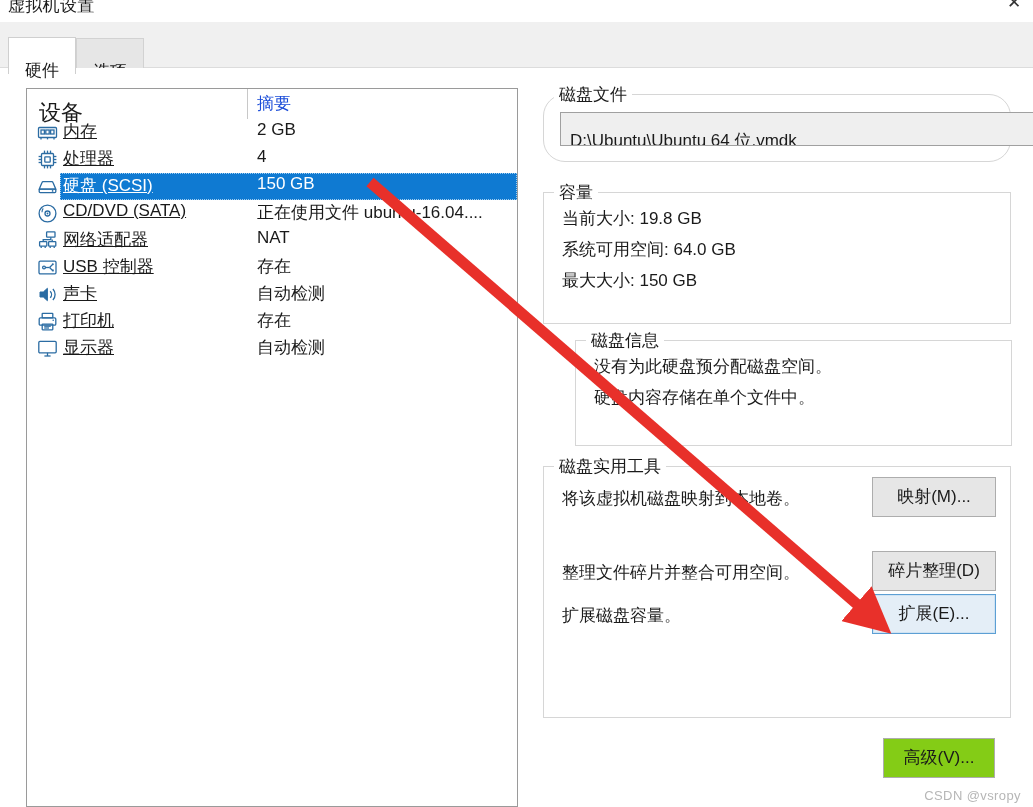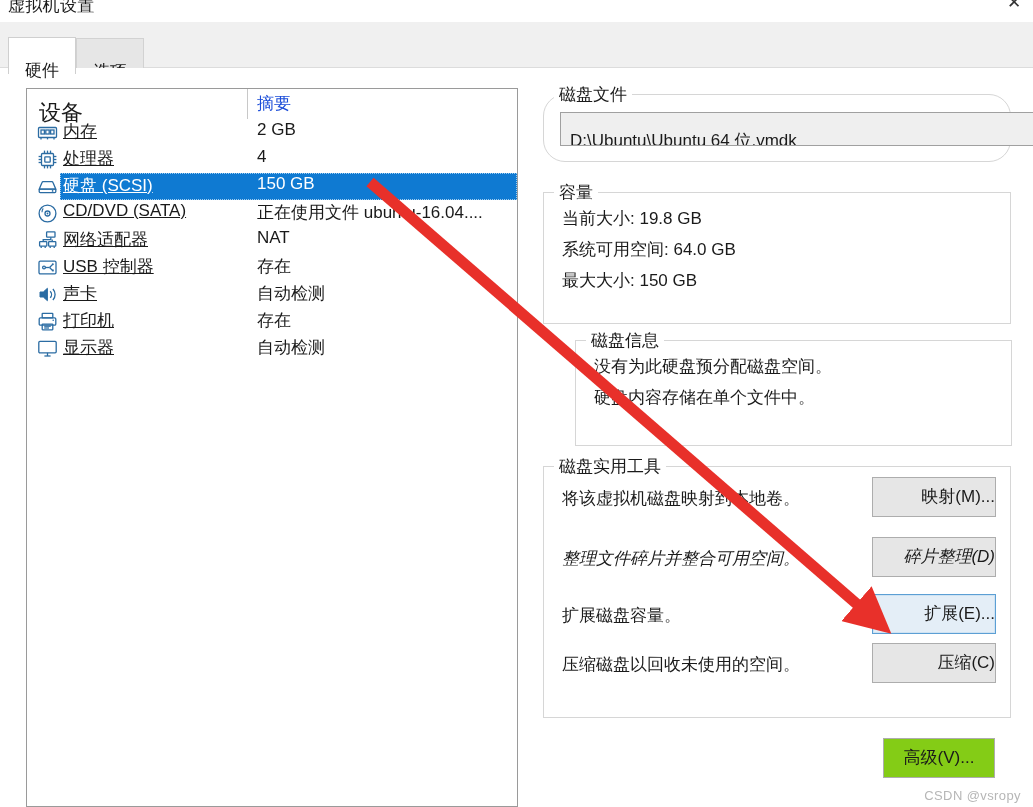--- a/index.html
+++ b/index.html
@@ -198,31 +198,31 @@
   }
   .util-btn {
     position: absolute; right: 16px; top: 0;
     width: 124px; height: 40px;
     background: #e6e6e6;
     border: 1px solid #adadad;
     font-size: 17px;
     color: #1a1a1a;
     font-family: "Liberation Sans", "DejaVu Sans", sans-serif;
     cursor: pointer;
-    text-align: right;
+    text-align: center;
     line-height: 38px;
     white-space: nowrap;
   }
   .util-btn.focused {
     background: #e4eef7;
     border: 1px solid #5c9fd4;
     box-shadow: inset 0 0 0 1px #cfe3f3;
   }
   #urow-0 { top: 10px; }
-  #urow-1 { top: 70px; font-style: italic; }
+  #urow-1 { top: 84px; }
   #urow-2 { top: 127px; }
   #urow-3 { top: 176px; }
 
   
   #btn-advanced {
     position: absolute; right: 16px; top: 670px;
     width: 112px; height: 40px;
     background: #84cc16;
     border: 1px solid #adadad;
     font-size: 17px;
@@ -420,24 +420,20 @@
         <div class="util-row" id="urow-1">
           <div class="util-desc">整理文件碎片并整合可用空间。</div>
           <div class="util-btn">碎片整理(D)</div>
         </div>
 
         <div class="util-row" id="urow-2">
           <div class="util-desc">扩展磁盘容量。</div>
           <div class="util-btn focused">扩展(E)...</div>
         </div>
 
-        <div class="util-row" id="urow-3">
-          <div class="util-desc">压缩磁盘以回收未使用的空间。</div>
-          <div class="util-btn">压缩(C)</div>
-        </div>
       </div>
 
       <div id="btn-advanced">高级(V)...</div>
     </div>
   </div>
 
   <svg class="annot-arrow" viewBox="0 0 1033 807">
     <defs>
       <marker id="arrowhead" markerWidth="4.2" markerHeight="4.2" refX="1.0" refY="2.1" orient="auto">
         <polygon points="0,0 4.2,2.1 0,4.2" fill="#e8302a"></polygon>

